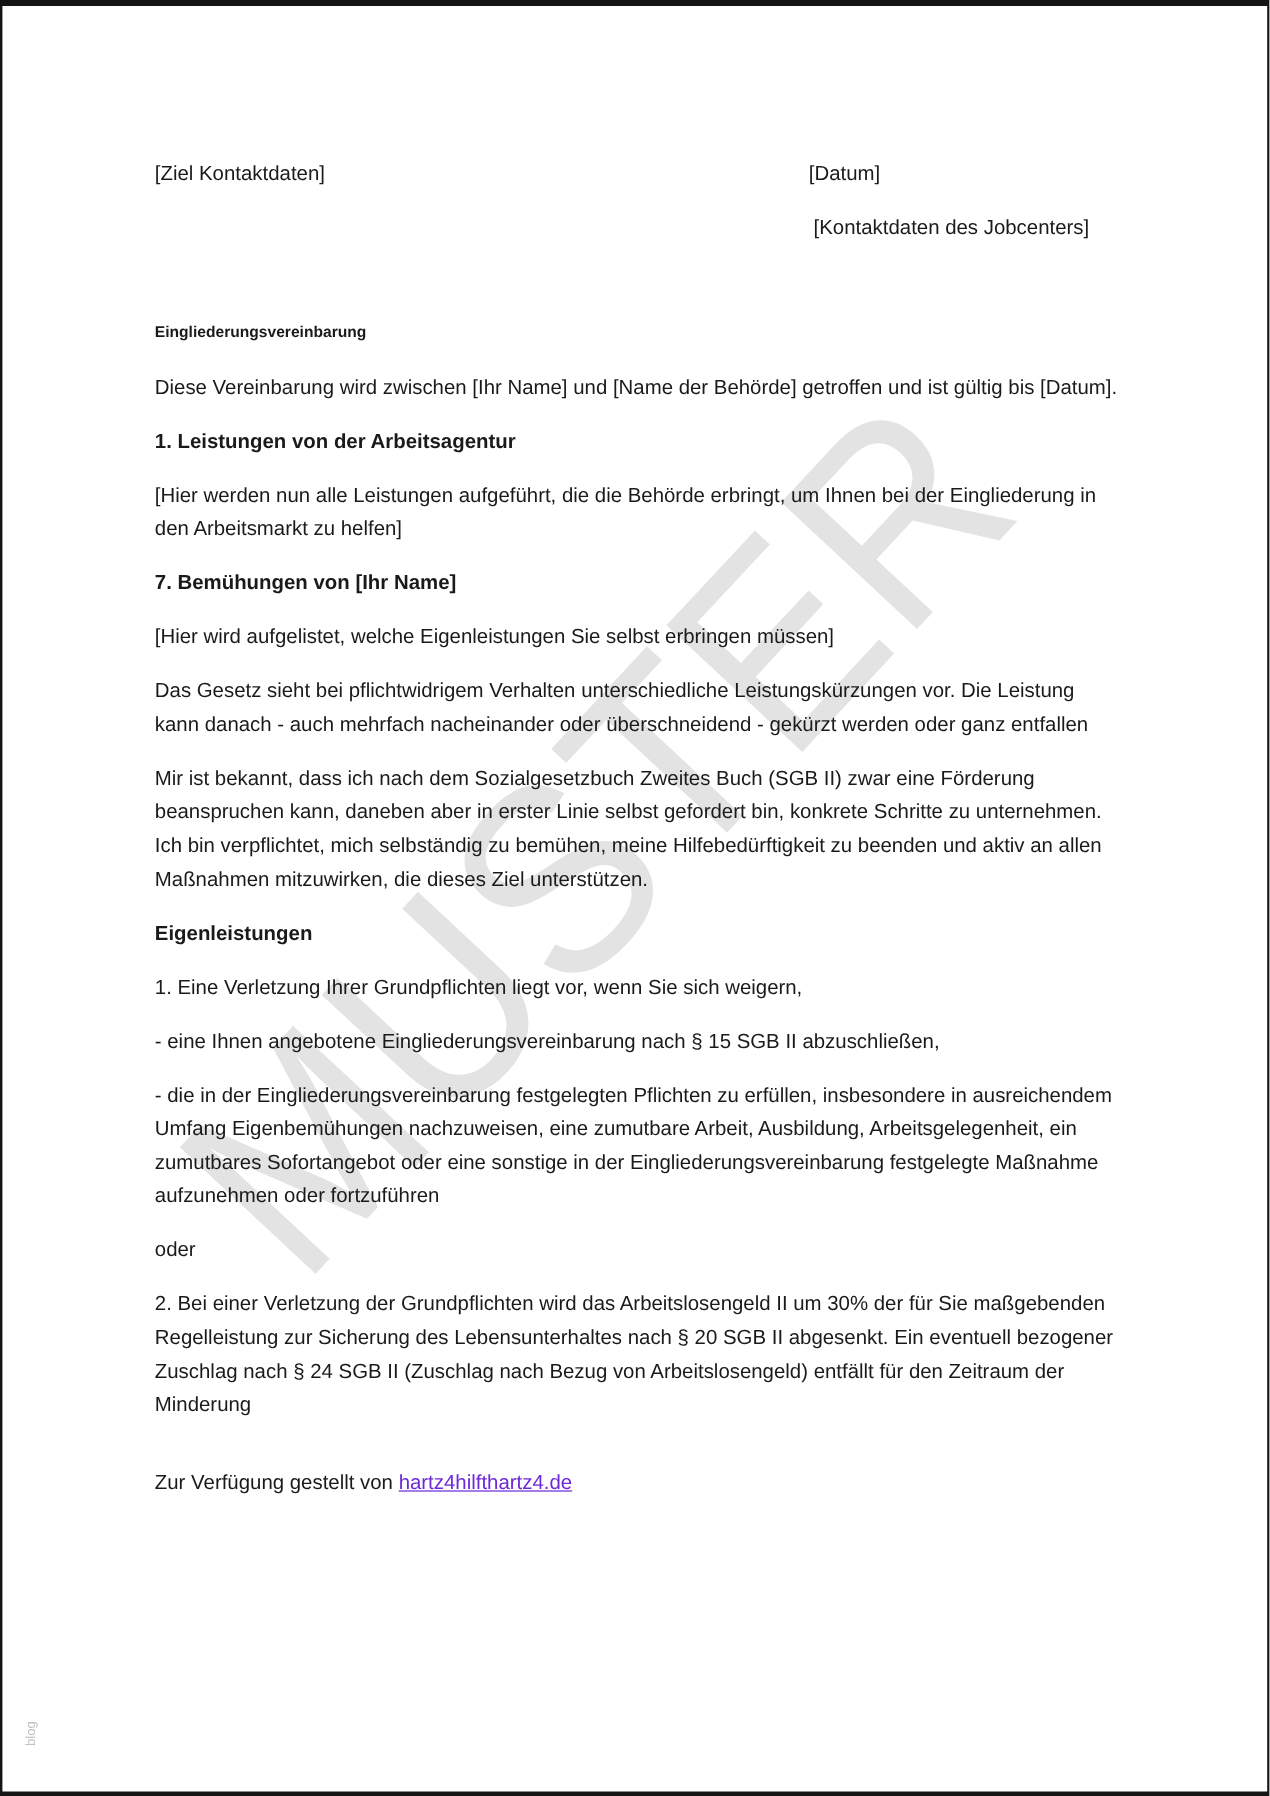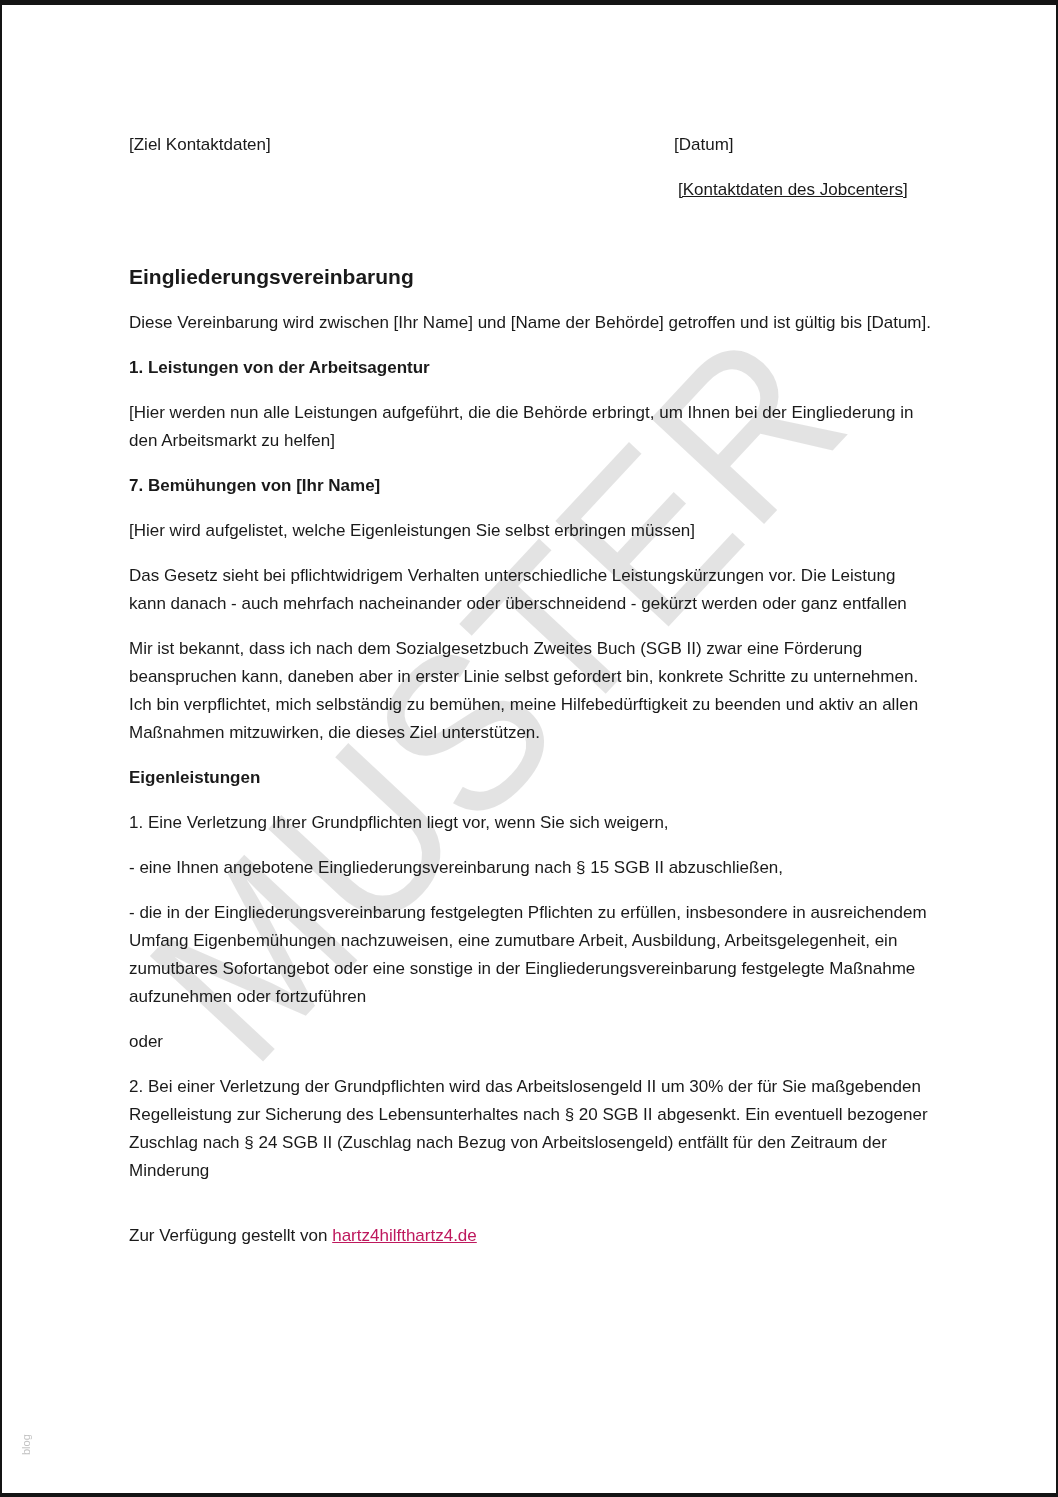--- a/index.html
+++ b/index.html
@@ -57,36 +57,36 @@
     line-height: 28px;
   }
 
   .letterhead {
     position: relative;
     height: 68px;
     margin-bottom: 64px;
   }
   .lh-left   { position: absolute; left: 0;    top: 0; }
   .lh-date   { position: absolute; left: 545px; top: 0; }
-  .lh-jobcenter { position: absolute; left: 549px; top: 45px; text-decoration: underline; }
+  .lh-jobcenter { position: absolute; left: 549px; top: 45px; }
 
   .title {
-    font-size: 21px;
+    font-size: 13px;
     font-weight: 700;
     margin-bottom: 18px;
   }
 
   .doc p { margin-bottom: 17px; }
 
   .doc p.heading { font-weight: 700; }
 
   .doc p.footer-line { margin-top: 37px; }
 
   a.doc-link {
-    color: #be185d;
+    color: #6d28d9;
     text-decoration: underline;
     cursor: pointer;
   }
 </style>
 </head>
 <body>
 
 <div class="page">
 
   <div class="watermark">MUSTER</div>

